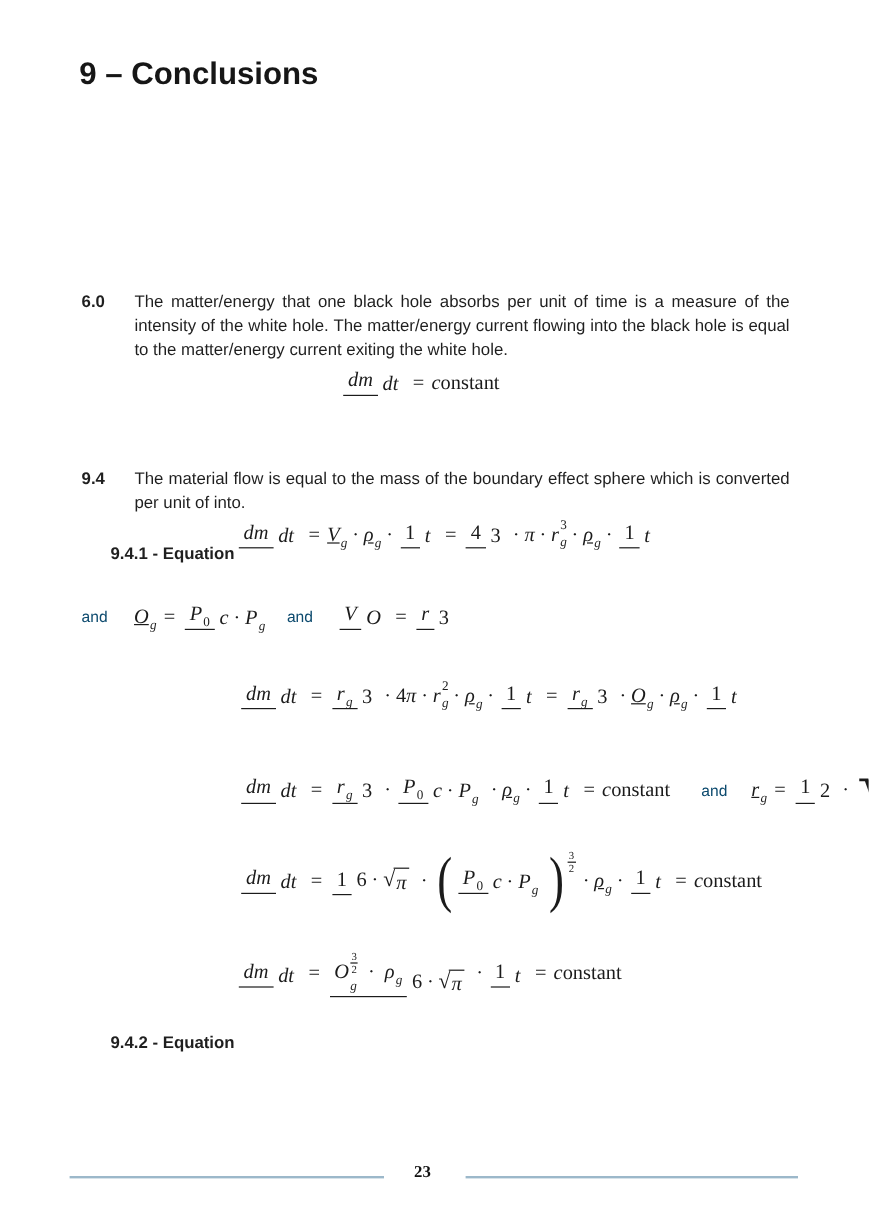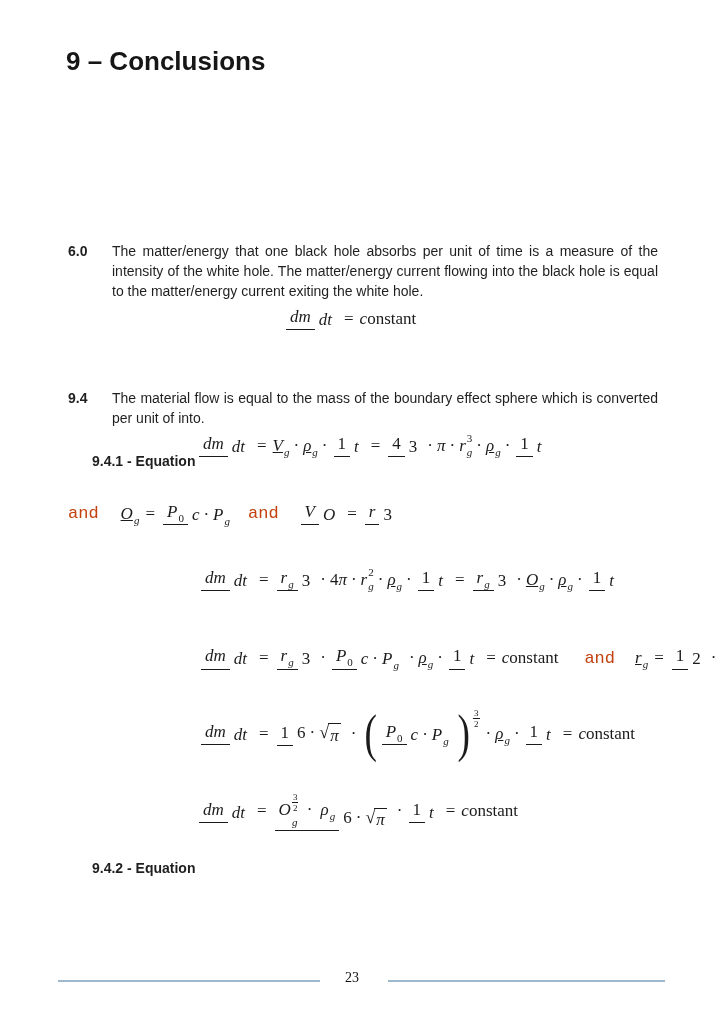--- a/index.html
+++ b/index.html
@@ -40,25 +40,25 @@
   .bigp { font-style:normal; font-size:52px; line-height:0.8; display:inline-block; transform:scaleX(0.72); }
   .psup { align-self:flex-start; transform:translateY(-12px); margin-left:1px; }
   .isqrt { display:inline-flex; align-items:flex-start; }
   .irad { font-style:normal; font-size:18px; line-height:1.05; margin-right:-1px; }
   .irc { border-top:1.2px solid #1b1b1b; padding:1.5px 2px 0; font-style:italic; }
   .bsqrt { display:inline-flex; align-items:center; margin-left:3px; }
   .brad { font-style:normal; font-size:58px; line-height:1; margin-right:-9px; transform:translateY(-3px); }
   .brc { border-top:1.5px solid #1b1b1b; padding:3px 8px 1px 4px; }
   .constant { font-style:normal; display:inline-block; }
   .constant::first-letter { font-style:italic; }
-  .andword { font-family:Liberation Mono, monospace; font-style:normal; font-size:17px; color:#c2410c; }
+  .andword { font-family:Liberation Sans, sans-serif; font-style:normal; font-size:13px; color:#0c4a6e; }
   .footer-line { position:absolute; top:980px; height:1.5px; background:#9cb8ca; }
   .pageno {
     position:absolute; top:970px; left:330px; width:44px; text-align:center;
-    font-family:"Liberation Serif", serif; font-weight:normal; font-size:14px; color:#111111;
+    font-family:"Liberation Serif", serif; font-weight:bold; font-size:14px; color:#111111;
   }
 </style>
 </head>
 <body>
 
 <div class="page">
 
   <h1 class="title">9 – Conclusions</h1>
 
 

